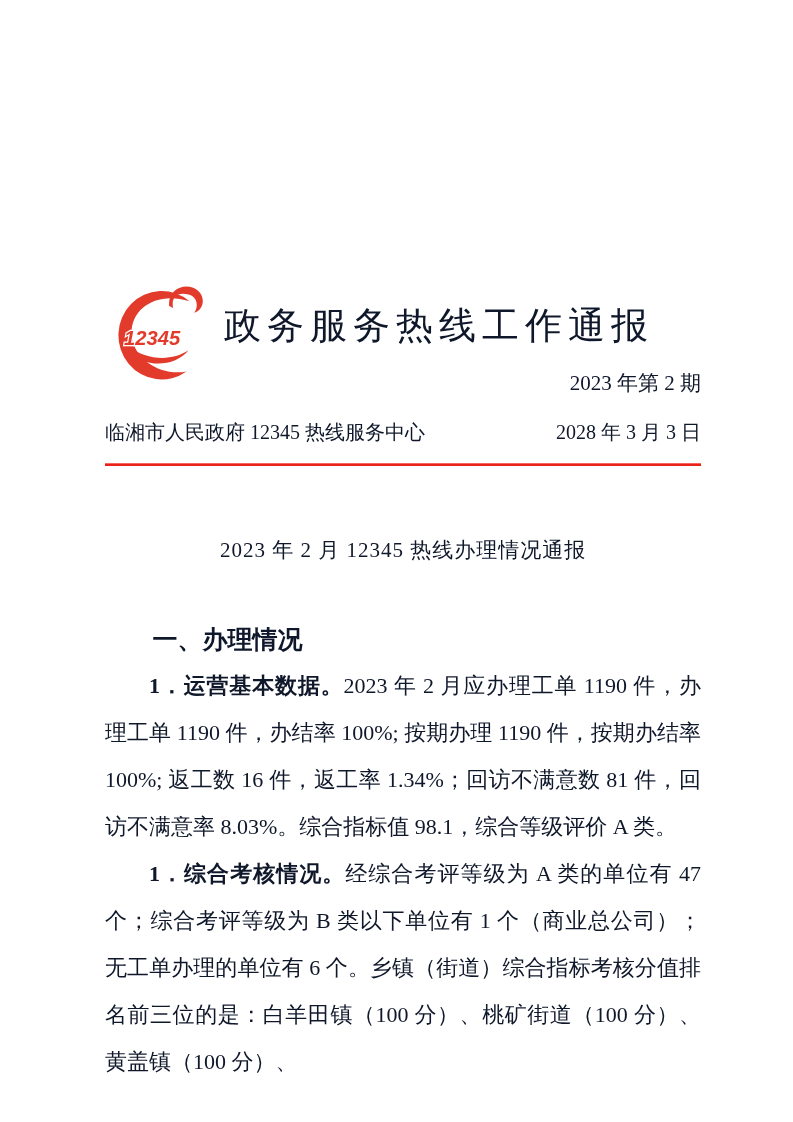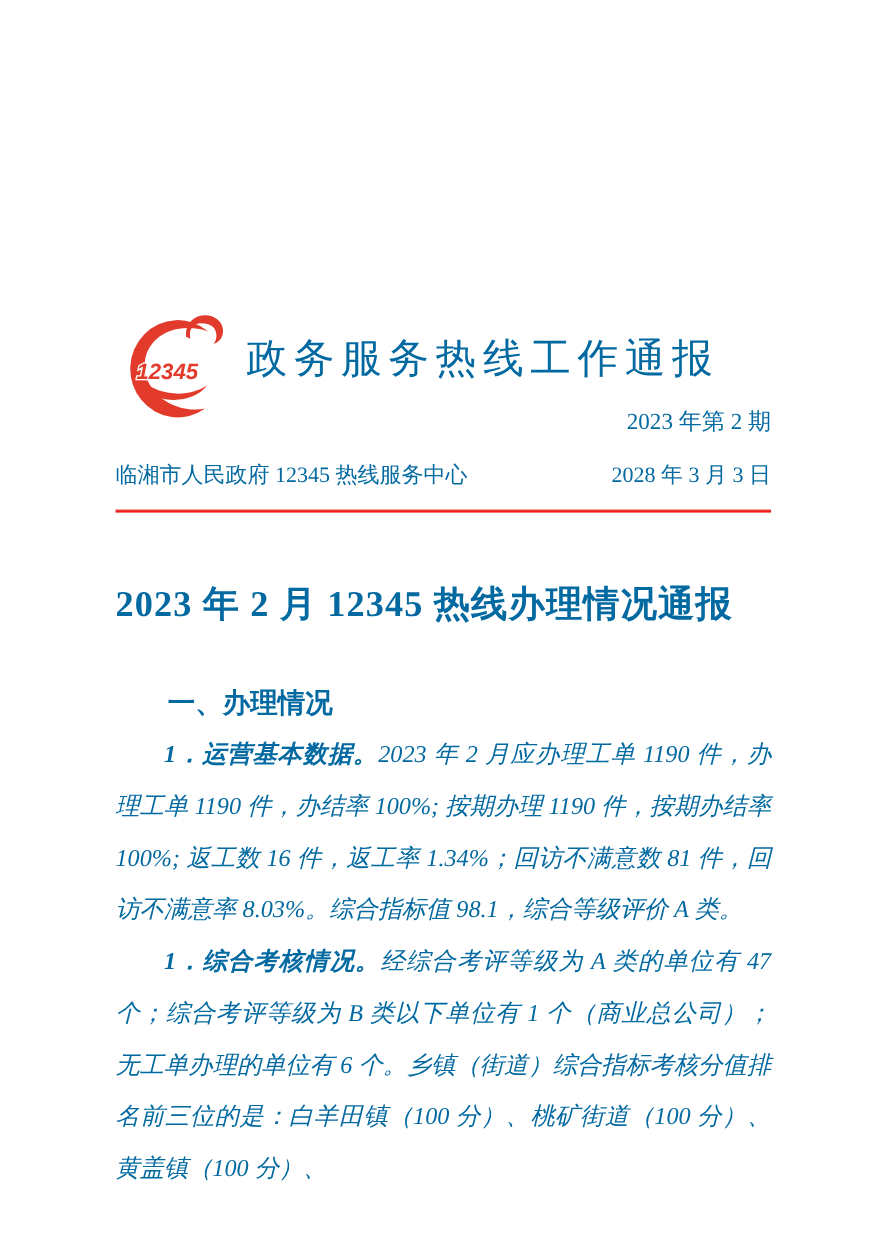--- a/index.html
+++ b/index.html
@@ -6,21 +6,21 @@
   html, body { background: #ffffff; }
   :root { --accent: #e23a2b; --rule: #e8211b; }
 
   .page {
     position: relative;
     width: 793px;
     height: 1104px;
     background: #fff;
     overflow: hidden;
     font-family: "Liberation Serif", "DejaVu Serif", serif;
-    color: #0369a1;
+    color: #0f172a;
   }
   .content {
     position: absolute;
     left: 105px;
     top: 0;
     width: 596px;
   }
 
   
   .masthead-row {
@@ -63,40 +63,40 @@
     margin-top: 18px;
   }
   .red-rule {
     height: 3px;
     margin-top: 16px;
     background: linear-gradient(to bottom, #ff8d85 0%, var(--rule) 45%, var(--rule) 100%);
   }
 
   
   .doc-title {
-    font-size: 33px;
+    text-align: center;
+    font-size: 21px;
     line-height: 44px;
-    font-weight: bold;
+    font-weight: normal;
     margin-top: 62px;
     letter-spacing: 1px;
   }
   .section-heading {
     font-family: "Liberation Sans", "DejaVu Sans", sans-serif;
     font-size: 25px;
     line-height: 30px;
     font-weight: bold;
     margin-top: 52px;
     text-indent: 1.9em;
   }
   .body-para {
     font-size: 22px;
     line-height: 47px;
     text-align: justify;
     text-indent: 2em;
-    font-style: italic;
   }
   .body-para.first { margin-top: 8px; }
   .body-para .lead { font-weight: bold; }
 </style>
 </head>
 <body>
 
 <div class="page">
   <div class="content">
 

